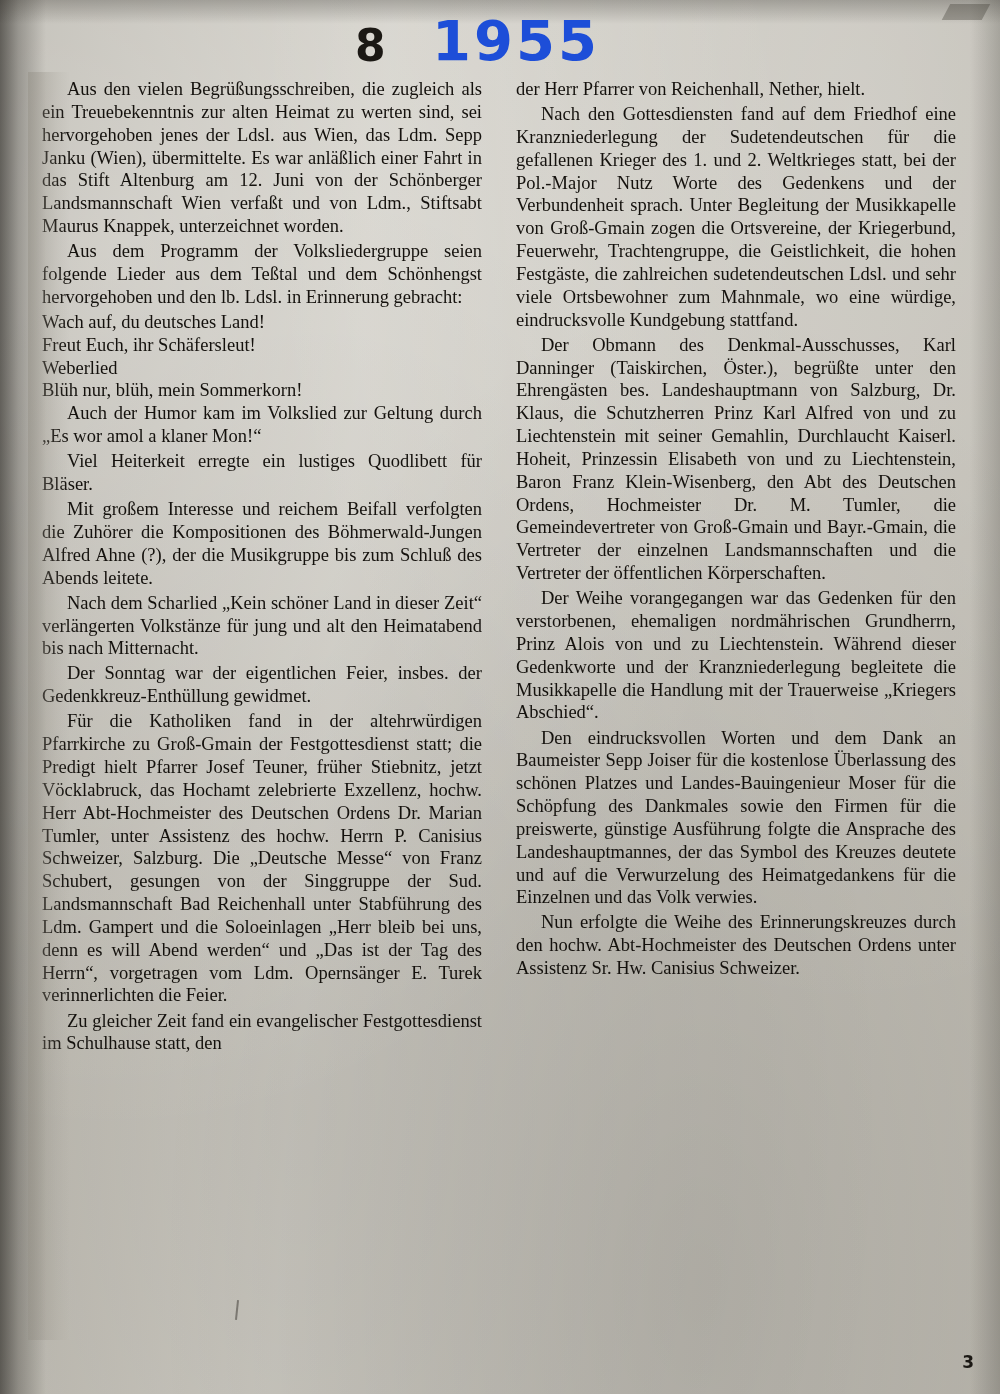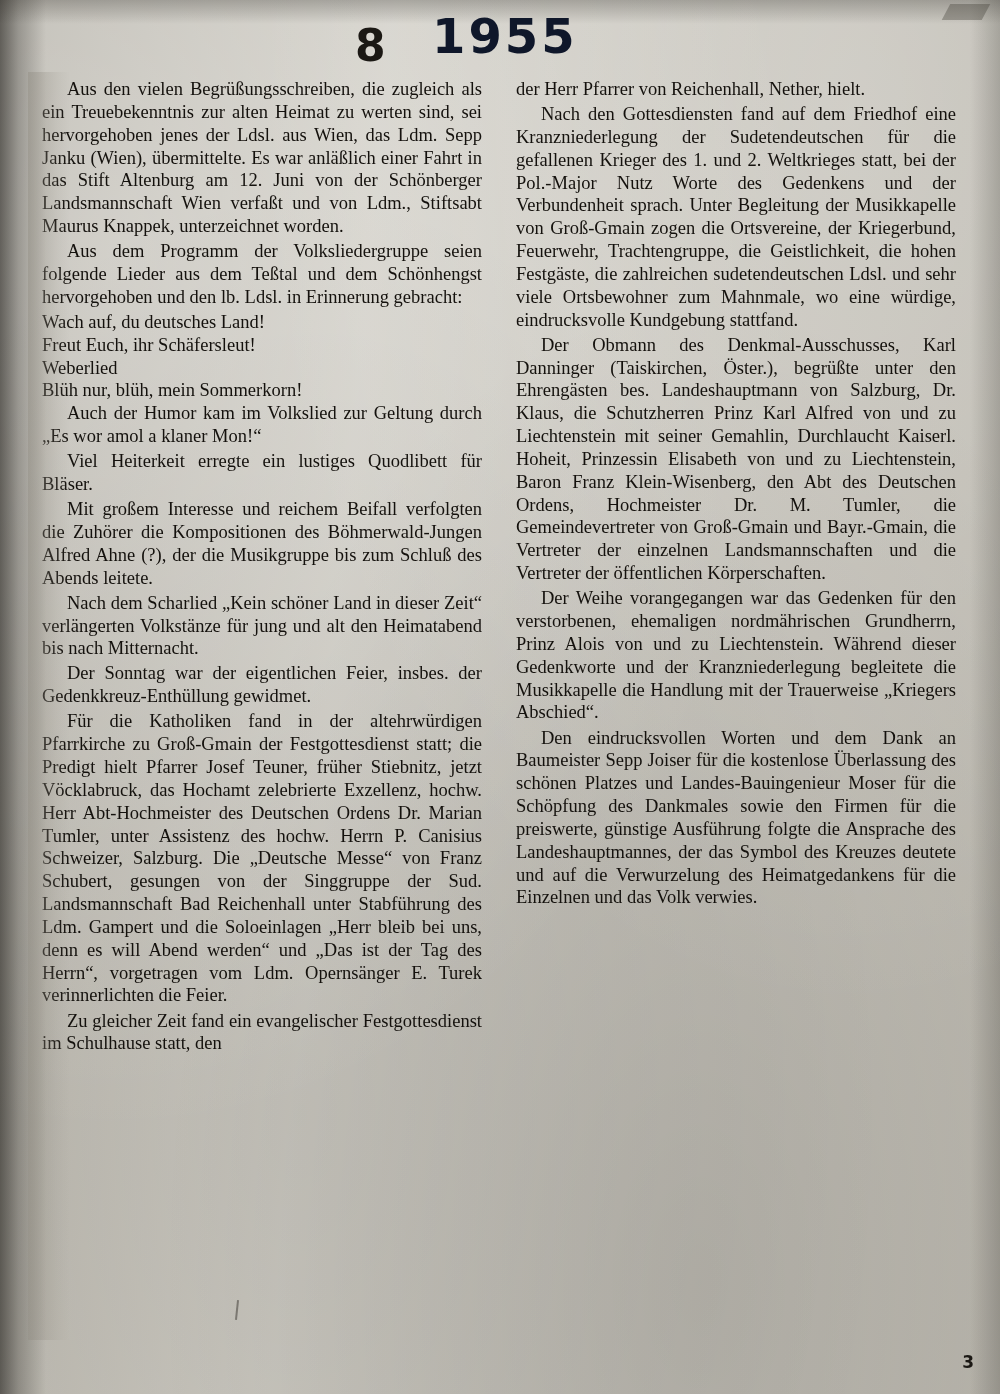--- a/index.html
+++ b/index.html
@@ -86,22 +86,22 @@
     font-size: 44px;
     color: #1b1814;
     letter-spacing: 1px;
   }
   .year-num {
     position: absolute;
     left: 432px;
     top: -6px;
     font-family: "DejaVu Sans", sans-serif;
     font-weight: bold;
-    font-size: 48px;
-    color: #0f172a;
+    font-size: 56px;
+    color: #1d4ed8;
     letter-spacing: 3px;
   }
 
   .columns {
     position: absolute;
     top: 78px;
     left: 42px;
     right: 22px;
     bottom: 60px;
     display: flex;
@@ -197,18 +197,19 @@
         <p>Der Sonntag war der eigentlichen Feier, insbes. der Gedenkkreuz-Enthüllung gewidmet.</p>
         <p>Für die Katholiken fand in der altehrwürdigen Pfarrkirche zu Groß-Gmain der Festgottesdienst statt; die Predigt hielt Pfarrer Josef Teuner, früher Stiebnitz, jetzt Vöcklabruck, das Hochamt zelebrierte Exzellenz, hochw. Herr Abt-Hochmeister des Deutschen Ordens Dr. Marian Tumler, unter Assistenz des hochw. Herrn P. Canisius Schweizer, Salzburg. Die „Deutsche Messe“ von Franz Schubert, gesungen von der Singgruppe der Sud. Landsmannschaft Bad Reichenhall unter Stabführung des Ldm. Gampert und die Soloeinlagen „Herr bleib bei uns, denn es will Abend werden“ und „Das ist der Tag des Herrn“, vorgetragen vom Ldm. Opernsänger E. Turek verinnerlichten die Feier.</p>
         <p>Zu gleicher Zeit fand ein evangelischer Festgottesdienst im Schulhause statt, den</p>
       </div>
     <div class="col right" id="col-right">
         <p class="noindent">der Herr Pfarrer von Reichenhall, Nether, hielt.</p>
         <p>Nach den Gottesdiensten fand auf dem Friedhof eine Kranzniederlegung der Sudetendeutschen für die gefallenen Krieger des 1. und 2. Weltkrieges statt, bei der Pol.-Major Nutz Worte des Gedenkens und der Verbundenheit sprach. Unter Begleitung der Musikkapelle von Groß-Gmain zogen die Ortsvereine, der Kriegerbund, Feuerwehr, Trachtengruppe, die Geistlichkeit, die hohen Festgäste, die zahlreichen sudetendeutschen Ldsl. und sehr viele Ortsbewohner zum Mahnmale, wo eine würdige, eindrucksvolle Kundgebung stattfand.</p>
         <p>Der Obmann des Denkmal-Ausschusses, Karl Danninger (Taiskirchen, Öster.), begrüßte unter den Ehrengästen bes. Landeshauptmann von Salzburg, Dr. Klaus, die Schutzherren Prinz Karl Alfred von und zu Liechtenstein mit seiner Gemahlin, Durchlaucht Kaiserl. Hoheit, Prinzessin Elisabeth von und zu Liechtenstein, Baron Franz Klein-Wisenberg, den Abt des Deutschen Ordens, Hochmeister Dr. M. Tumler, die Gemeindevertreter von Groß-Gmain und Bayr.-Gmain, die Vertreter der einzelnen Landsmannschaften und die Vertreter der öffentlichen Körperschaften.</p>
         <p>Der Weihe vorangegangen war das Gedenken für den verstorbenen, ehemaligen nordmährischen Grundherrn, Prinz Alois von und zu Liechtenstein. Während dieser Gedenkworte und der Kranzniederlegung begleitete die Musikkapelle die Handlung mit der Trauerweise „Kriegers Abschied“.</p>
         <p>Den eindrucksvollen Worten und dem Dank an Baumeister Sepp Joiser für die kostenlose Überlassung des schönen Platzes und Landes-Bauingenieur Moser für die Schöpfung des Dankmales sowie den Firmen für die preiswerte, günstige Ausführung folgte die Ansprache des Landeshauptmannes, der das Symbol des Kreuzes deutete und auf die Verwurzelung des Heimatgedankens für die Einzelnen und das Volk verwies.</p>
+        <p>Nun erfolgte die Weihe des Erinnerungskreuzes durch den hochw. Abt-Hochmeister des Deutschen Ordens unter Assistenz Sr. Hw. Canisius Schweizer.</p>
       </div>
   </div>
 
   <div class="stray-mark"></div>
   <div class="page-number">3</div>
 </div>
 
 </body></html>

